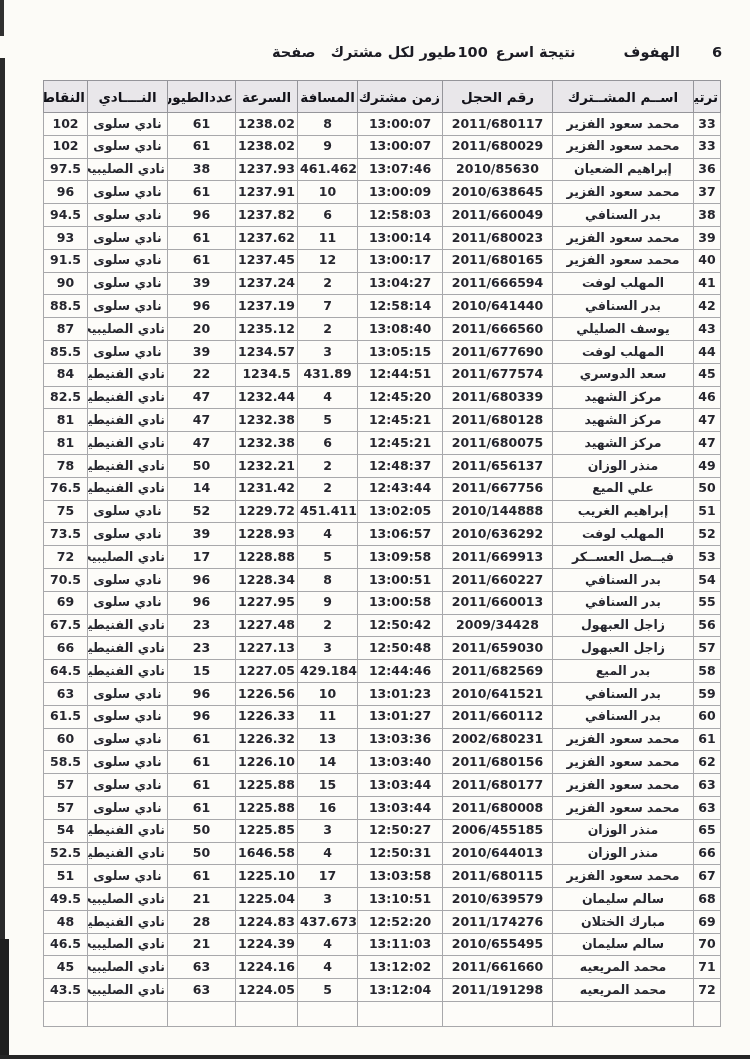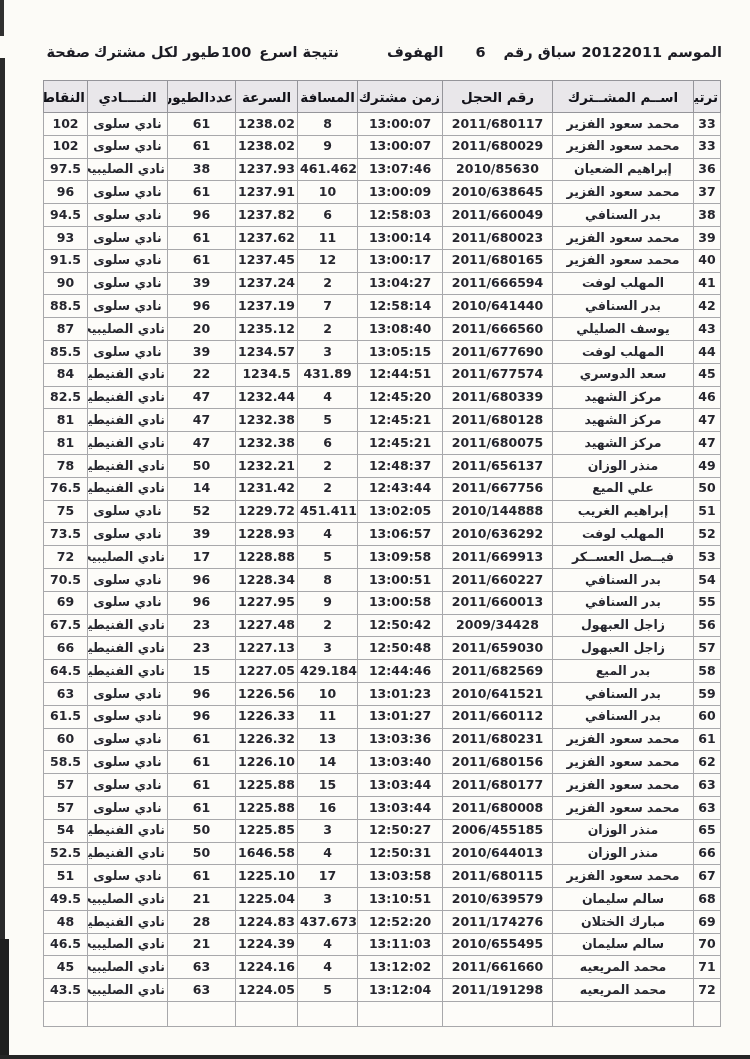--- a/index.html
+++ b/index.html
@@ -18,21 +18,21 @@
   .title{
     position:absolute;top:44px;right:28px;left:20px;
     display:flex;align-items:baseline;
     font-size:14.5px;font-weight:bold;color:#1c1c24;white-space:nowrap;
   }
   .t1{margin-left:18px}
   .t2{margin-left:32px}
   .t3{margin-left:48px}
   .t4{margin-left:8px}
   .t5{margin-left:1px}
-  .t6{margin-left:4px}
+  .t6{margin-left:15px}
   .t7{margin-left:12px}
 
   
   table.results{
     position:absolute;top:80px;right:29px;
     border-collapse:collapse;table-layout:fixed;width:677px;
     background:#fdfcf9;
   }
   table.results th{
     height:31px;background:#e9e7ea;
@@ -65,21 +65,20 @@
 <body>
 
 <div class="page">
 
   <div class="corner-top-left"></div>
   <div class="edge-left"></div>
   <div class="edge-left2"></div>
   <div class="edge-bottom"></div>
 
   <div class="title" dir="rtl">
-    <span class="t1">الموسم 20122011 سباق رقم</span>
     <span class="t2">6</span>
     <span class="t3">الهفوف</span>
     <span class="t4">نتيجة اسرع</span>
     <span class="t5">100</span>
     <span class="t6">طيور لكل مشترك</span>
     <span class="t7">صفحة</span>
 
   </div>
 
   <table class="results" dir="rtl">
@@ -401,21 +400,21 @@
     <td class="c-time c-num">13:01:27</td>
     <td class="c-dist c-num">11</td>
     <td class="c-speed c-num">1226.33</td>
     <td class="c-birds c-num">96</td>
     <td class="c-club">نادي سلوى</td>
     <td class="c-points c-num">61.5</td>
   </tr>
         <tr>
     <td class="c-rank c-num">61</td>
     <td class="c-name">محمد سعود الفزير</td>
-    <td class="c-ring c-num">2011/680231</td>
+    <td class="c-ring c-num">2002/680231</td>
     <td class="c-time c-num">13:03:36</td>
     <td class="c-dist c-num">13</td>
     <td class="c-speed c-num">1226.32</td>
     <td class="c-birds c-num">61</td>
     <td class="c-club">نادي سلوى</td>
     <td class="c-points c-num">60</td>
   </tr>
         <tr>
     <td class="c-rank c-num">62</td>
     <td class="c-name">محمد سعود الفزير</td>

